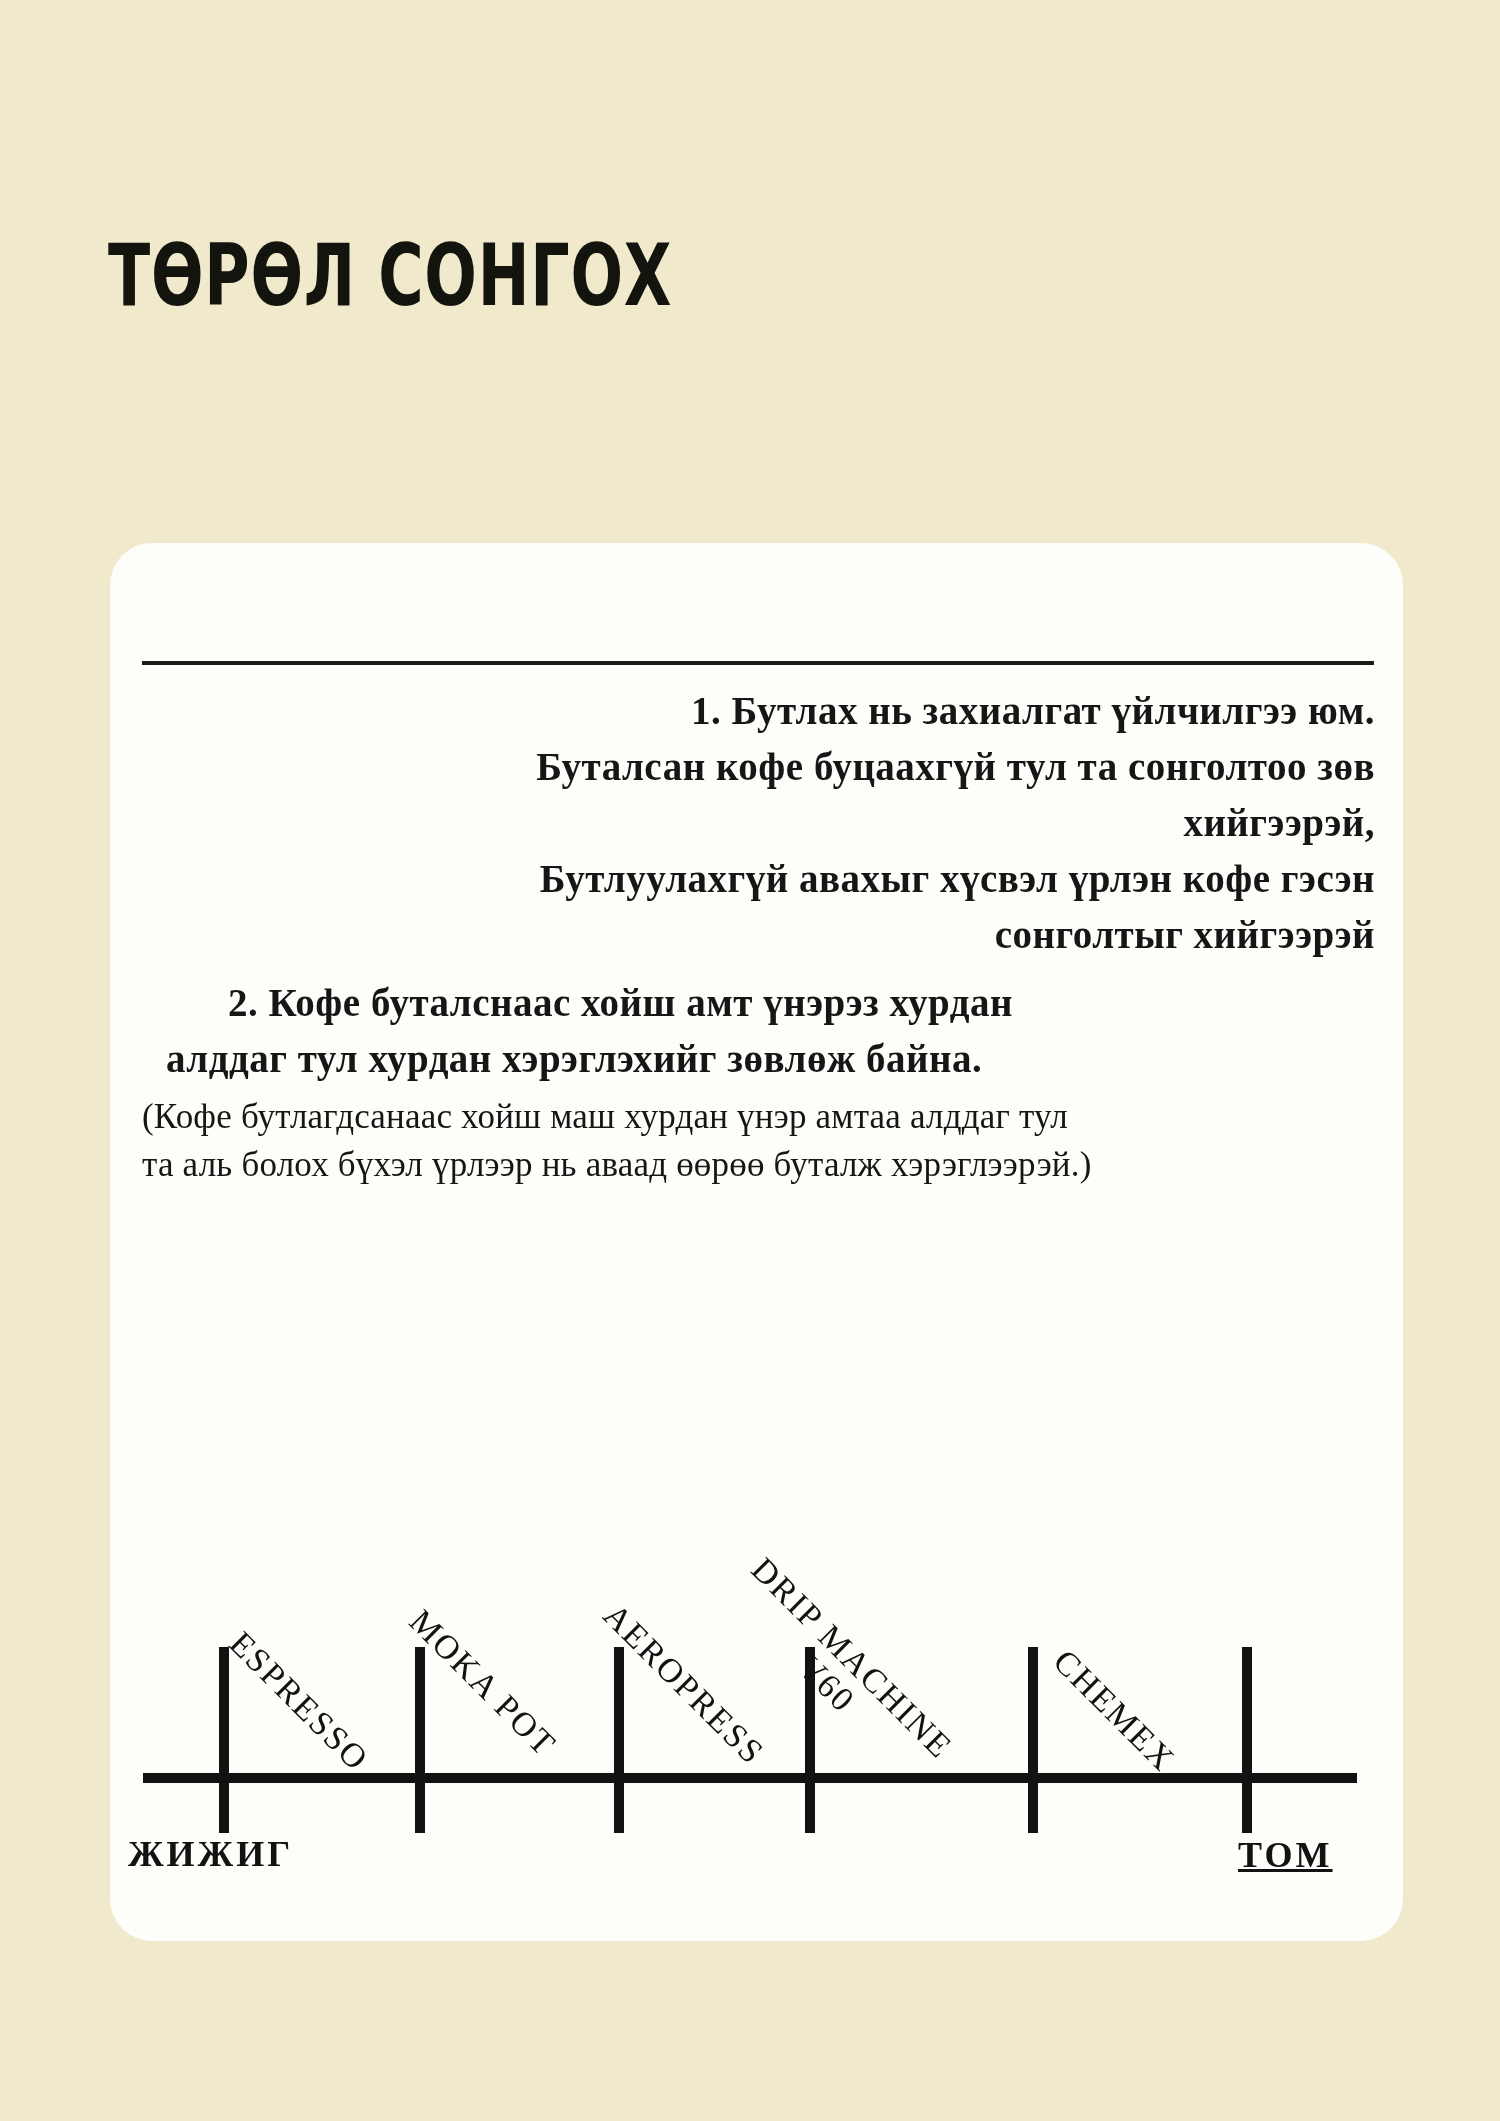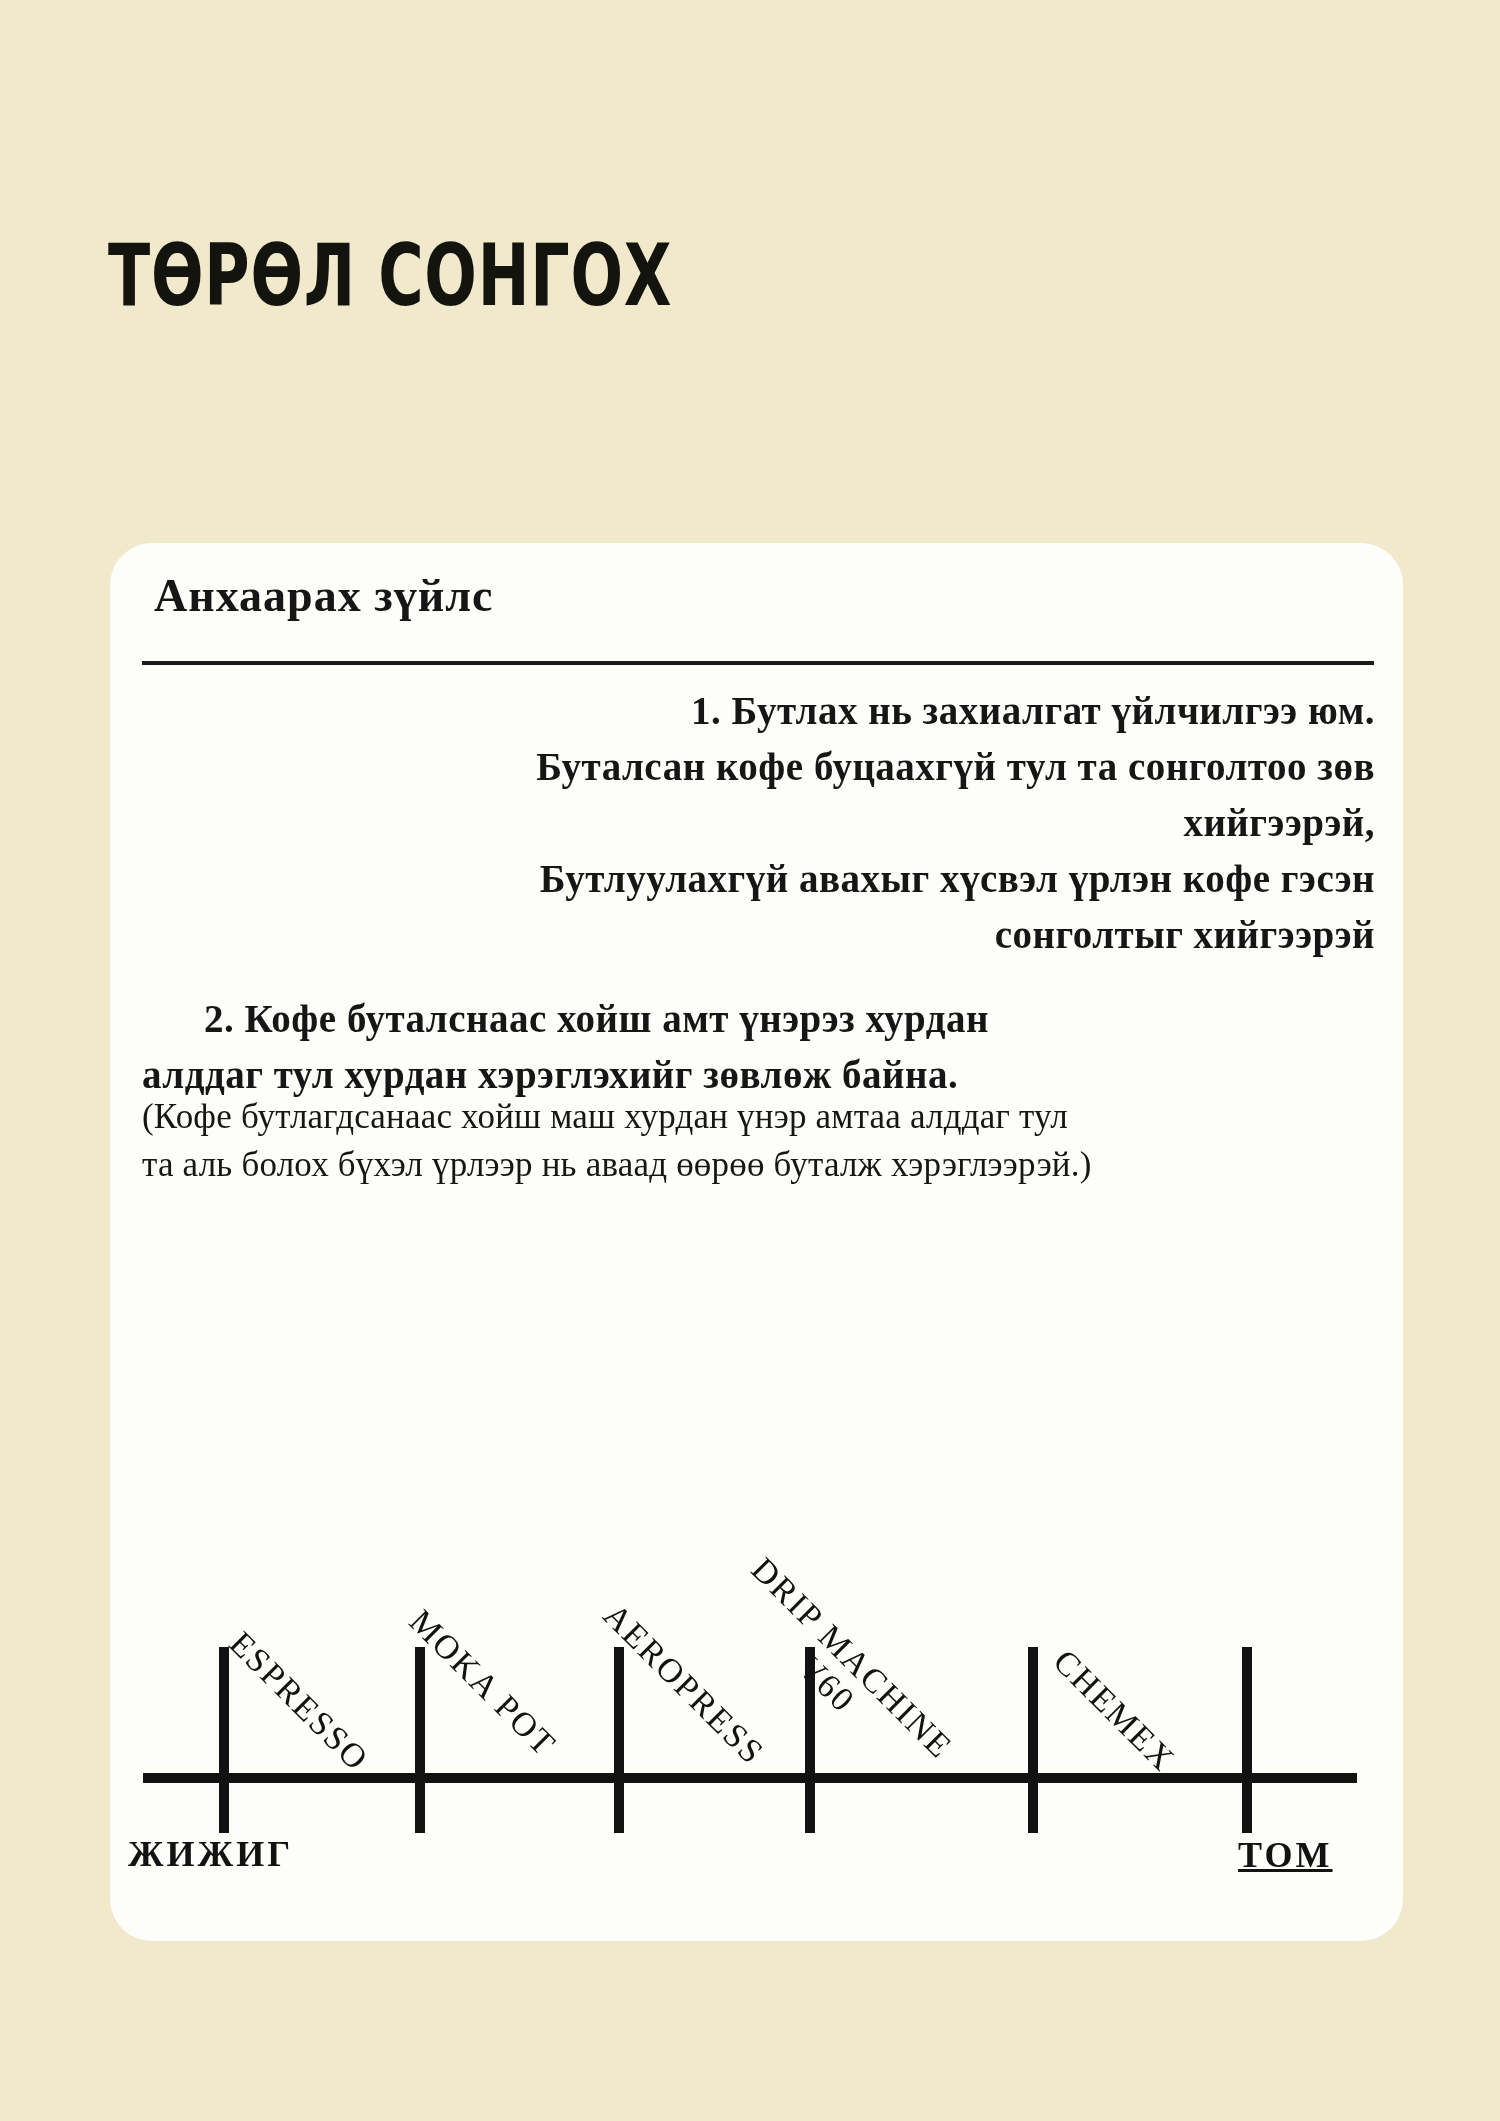--- a/index.html
+++ b/index.html
@@ -27,21 +27,21 @@
   .divider{
     position:absolute;left:32px;top:118px;width:1232px;height:4px;
     background:#1b1b1b;
   }
   .para{
     position:absolute;left:32px;right:28px;margin:0;
     font-size:39px;font-weight:bold;line-height:56px;letter-spacing:0.5px;
     white-space:pre-line;text-indent:62px;
   }
   .p1{top:140px;text-align:right;}
-  .p2{top:448px;}
+  .p2{top:432px;margin-left:24px;}
   .p3{top:686px;}
   .note{
     position:absolute;left:32px;right:20px;top:550px;margin:0;
     font-size:35px;font-weight:normal;line-height:48px;letter-spacing:0.2px;
     white-space:pre-line;
   }
   .contact{
     position:absolute;left:32px;right:28px;top:842px;margin:0;
     font-size:39px;font-weight:bold;line-height:55px;letter-spacing:0.5px;
     white-space:pre-line;text-indent:0;
@@ -75,21 +75,20 @@
   .end-left{left:18px;top:1290px;}
   .end-right{left:1128px;top:1291px;text-decoration:underline;}
 </style>
 </head>
 <body>
 
 <h1 class="page-title">ТӨРӨЛ СОНГОХ</h1>
 
 <div class="card">
 
-  <h2 class="card-heading">Анхаарах зүйлс</h2>
   <div class="divider"></div>
 
   <p class="para p1">1. Бутлах нь захиалгат үйлчилгээ юм.
 Буталсан кофе буцаахгүй тул та сонголтоо зөв
 хийгээрэй,
 Бутлуулахгүй авахыг хүсвэл үрлэн кофе гэсэн
 сонголтыг хийгээрэй</p>
   <p class="para p2">2. Кофе буталснаас хойш амт үнэрэз хурдан
 алддаг тул хурдан хэрэглэхийг зөвлөж байна.</p>
   <p class="note">(Кофе бутлагдсанаас хойш маш хурдан үнэр амтаа алддаг тул

